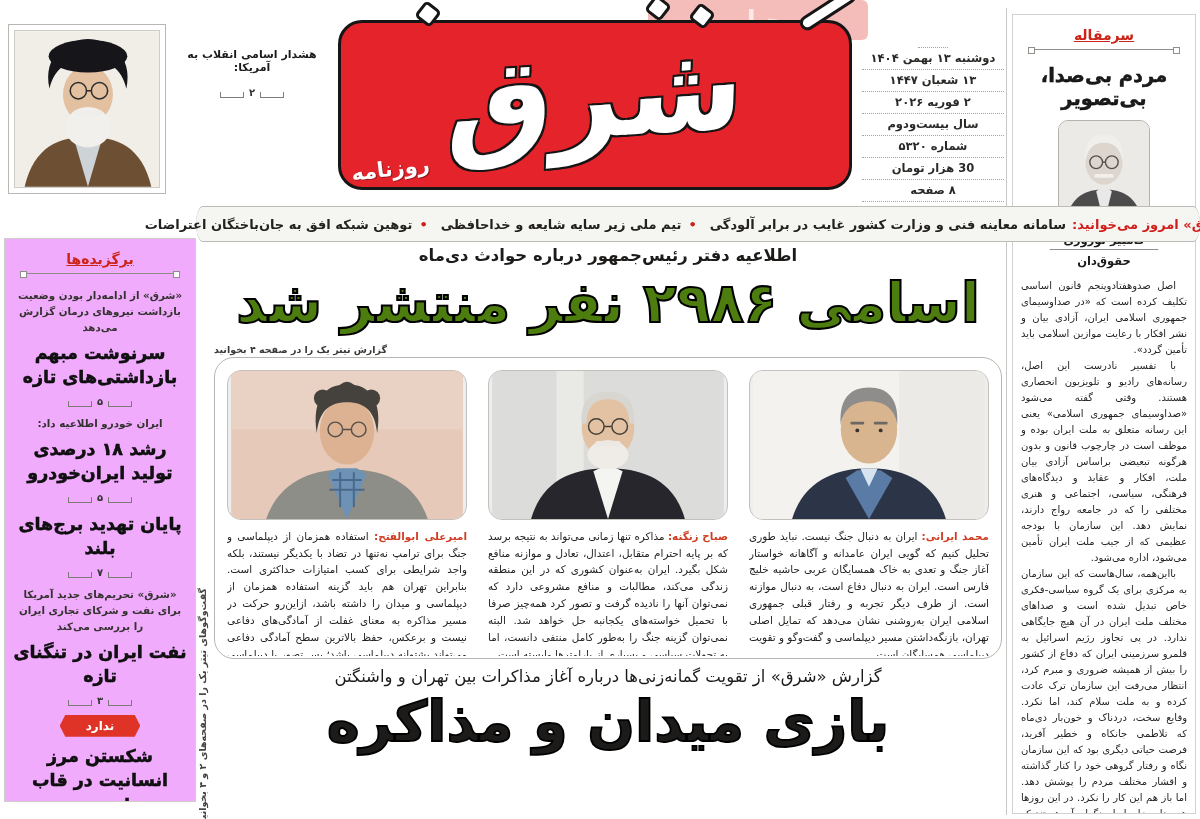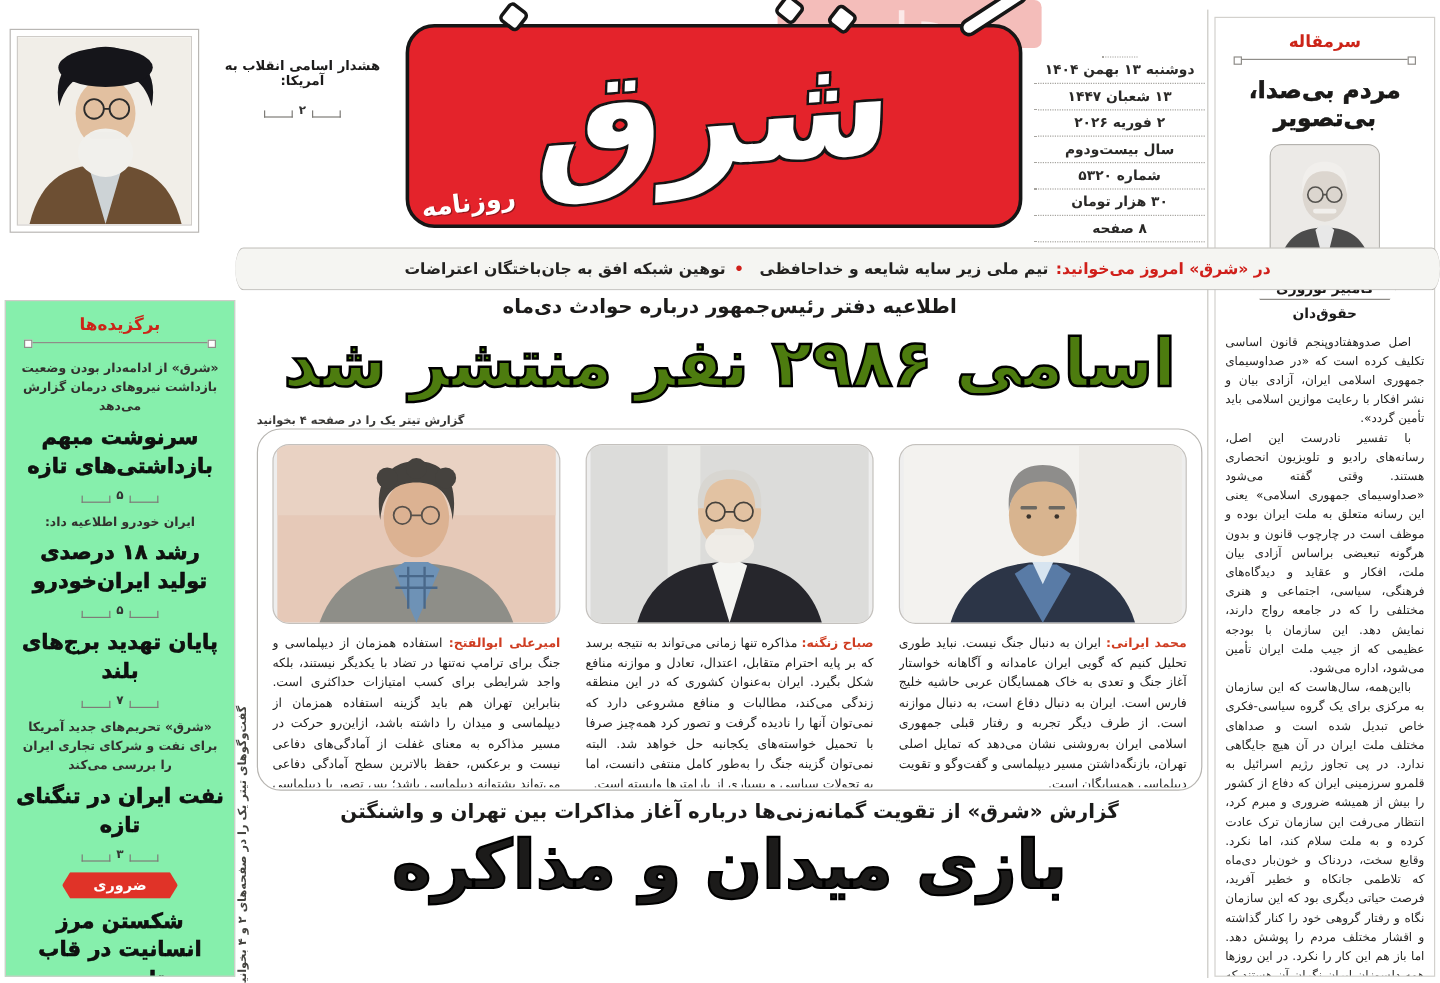--- a/index.html
+++ b/index.html
@@ -37,42 +37,42 @@
   .date-row { font-size:11.5px; font-weight:bold; color:#2a2927; text-align:center; padding:3px 2px 4px;
     border-bottom:1px dotted #a6a49f; }
   .date-row:last-child { border-bottom:1px dotted #a6a49f; }
   .date-orn { height:8px; border-bottom:1px dotted #a6a49f; width:30px; margin:0 auto; }
 
   .divider-v { position:absolute; left:1006px; top:8px; bottom:4px; width:1px; background:#c9c7c3; }
 
   
   .editorial { position:absolute; left:1012px; top:14px; width:184px; height:800px;
     border:1px solid #d3d1cd; padding:12px 8px 8px; overflow:hidden; background:#fff; }
-  .sec-head { color:#cc2418; font-size:14px; font-weight:bold; text-align:center; letter-spacing:5px; }
+  .sec-head { color:#cc2418; font-size:14px; font-weight:bold; text-align:center; letter-spacing:5px;text-decoration:underline; }
   .orn-line { border-top:1px solid #8f8d89; margin:6px 10px 10px; position:relative; height:5px; }
   .orn-line::before, .orn-line::after { content:""; position:absolute; top:-3px; width:5px; height:5px;
     border:1px solid #8f8d89; background:#fff; }
   .orn-line::before { right:-3px; } .orn-line::after { left:-3px; }
   .ed-head { font-size:19.5px; font-weight:bold; text-align:center; margin:2px 0 10px; -webkit-text-stroke:.4px #000; }
   .ed-photo { width:92px; height:104px; margin:0 auto; border:1px solid #b5b3af; border-radius:10px; overflow:hidden; background:#eceae7; }
   .ed-nameplate { width:120px; margin:6px auto 2px; border:1px solid #8f8d89; border-radius:3px;
     font-size:11.5px; font-weight:bold; text-align:center; padding:2px 0;
     clip-path:polygon(5% 0,95% 0,100% 50%,95% 100%,5% 100%,0 50%); background:#fff; }
   .ed-role { font-size:11.5px; font-weight:bold; text-align:center; margin:4px 0 10px; }
   .ed-body p { font-size:10px; line-height:1.6; text-align:justify; text-indent:11px; color:#262523; }
 
   
   .strip { position:absolute; right:0; left:196px; top:206px; height:36px; background:#f5f5f2;
     border-top:1px solid #bdbbb7; border-bottom:1px solid #bdbbb7; display:flex; align-items:center;
     justify-content:center; gap:6px; border-radius:14px/100%; padding:0 26px; }
   .strip-label { color:#d01f1a; font-size:13px; font-weight:bold; white-space:nowrap; }
   .strip-item { font-size:13px; font-weight:bold; color:#232220; white-space:nowrap; }
   .strip-item + .strip-item::before { content:"•"; color:#d01f1a; margin:0 7px 0 7px; }
-  .sidebar-box { position:absolute; left:4px; top:250px; width:192px; height:564px;
-    border:1px solid #cfcdc9; background:#86efac; padding:12px 8px; text-align:center; overflow:hidden; }
+  .sidebar-box { position:absolute; left:4px; top:238px; width:192px; height:564px;
+    border:1px solid #cfcdc9; background:#f0abfc; padding:12px 8px; text-align:center; overflow:hidden; }
   .hl-kicker { font-size:10.3px; font-weight:bold; color:#33322f; line-height:1.55; margin-bottom:5px; }
   .hl-head { font-size:17.5px; font-weight:bold; line-height:1.4; color:#111; -webkit-text-stroke:.45px #000; }
   .pm { display:flex; align-items:flex-end; justify-content:center; gap:5px; margin:7px 0 9px; }
   .pm .ln { width:24px; height:6px; border-bottom:1px solid #7e7c78; border-left:1px solid #7e7c78; border-right:1px solid #7e7c78; }
   .pm .num { font-size:10px; font-weight:bold; color:#333; line-height:1; }
   .badge { display:inline-block; background:#e03328; color:#fff; font-size:12px; font-weight:bold;
     padding:4px 26px; clip-path:polygon(7% 0,93% 0,100% 50%,93% 100%,7% 100%,0 50%); margin-bottom:7px; }
 
   
   .center { position:absolute; left:214px; top:246px; width:788px; }
@@ -81,21 +81,21 @@
     -webkit-text-stroke:2.1px #000; }
   .lead-note { font-size:9.5px; font-weight:bold; color:#3a3937; margin:2px 0 6px; text-align:left; direction:rtl; }
   .lead-note-wrap { text-align:left; }
   .quote-panel { border:1px solid #b7b5b1; border-radius:20px; padding:12px 12px 6px; height:302px;
     display:flex; flex-wrap:wrap; justify-content:space-between; overflow:hidden; background:#fff; }
   .q-col { width:240px; }
   .q-photo { width:100%; height:150px; border:1px solid #c4c1bd; border-radius:14px; overflow:hidden; background:#eee; }
   .q-cap { font-size:10.4px; line-height:1.62; text-align:justify; margin-top:8px; color:#232220; height:128px; overflow:hidden; }
   .q-name { color:#cf3d22; font-weight:bold; }
   .second { margin-top:8px; }
-  .second-kicker { text-align:center; font-size:16.5px; font-weight:bold; margin-bottom:2px; }
+  .second-kicker { text-align:center; font-size:16.5px; font-weight:normal; margin-bottom:2px; }
   .second-head { text-align:center; font-size:56px; font-weight:bold; -webkit-text-stroke:1.8px #000; line-height:1.2; }
   .vnote { position:absolute; left:197px; top:816px; width:228px; font-size:9.5px; font-weight:bold; color:#44433f;
     transform:rotate(-90deg); transform-origin:top right; direction:rtl; white-space:nowrap;
     transform-origin:0 0; }
 
   svg { display:block; width:100%; height:100%; }
 </style>
 </head>
 <body>
 
@@ -139,21 +139,21 @@
     </div>
   </div>
 
   <div class="dateline">
     <div class="date-orn"></div>
     <div class="date-row">دوشنبه ۱۳ بهمن ۱۴۰۴</div>
     <div class="date-row">۱۳ شعبان ۱۴۴۷</div>
     <div class="date-row">۲ فوریه ۲۰۲۶</div>
     <div class="date-row">سال بیست‌ودوم</div>
     <div class="date-row">شماره ۵۳۲۰</div>
-    <div class="date-row">۳۰ هزار تومان</div>
+    <div class="date-row">30 هزار تومان</div>
     <div class="date-row">۸ صفحه</div>
   </div>
 
   <div class="divider-v"></div>
 
   <aside class="editorial">
     <div class="sec-head">سرمقاله</div>
     <div class="orn-line"></div>
     <div class="ed-head">مردم بی‌صدا، بی‌تصویر</div>
     <div class="ed-photo">
@@ -174,20 +174,21 @@
     <div class="ed-body">
       <p>اصل صدوهفتادوپنجم قانون اساسی تکلیف کرده است که «در صداوسیمای جمهوری اسلامی ایران، آزادی بیان و نشر افکار با رعایت موازین اسلامی باید تأمین گردد».</p>
       <p>با تفسیر نادرست این اصل، رسانه‌های رادیو و تلویزیون انحصاری هستند. وقتی گفته می‌شود «صداوسیمای جمهوری اسلامی» یعنی این رسانه متعلق به ملت ایران بوده و موظف است در چارچوب قانون و بدون هرگونه تبعیضی براساس آزادی بیان ملت، افکار و عقاید و دیدگاه‌های فرهنگی، سیاسی، اجتماعی و هنری مختلفی را که در جامعه رواج دارند، نمایش دهد. این سازمان با بودجه عظیمی که از جیب ملت ایران تأمین می‌شود، اداره می‌شود.</p>
       <p>بااین‌همه، سال‌هاست که این سازمان به مرکزی برای یک گروه سیاسی-فکری خاص تبدیل شده است و صداهای مختلف ملت ایران در آن هیچ جایگاهی ندارد. در پی تجاوز رژیم اسرائیل به قلمرو سرزمینی ایران که دفاع از کشور را بیش از همیشه ضروری و مبرم کرد، انتظار می‌رفت این سازمان ترک عادت کرده و به ملت سلام کند، اما نکرد. وقایع سخت، دردناک و خون‌بار دی‌ماه که تلاطمی جانکاه و خطیر آفرید، فرصت حیاتی دیگری بود که این سازمان نگاه و رفتار گروهی خود را کنار گذاشته و اقشار مختلف مردم را پوشش دهد. اما باز هم این کار را نکرد. در این روزها همه دلسوزان ایران نگران آن هستند که کشور بیش از این دستخوش وقایع تلخ و دشوار نشود که هزینه‌هایی جبران‌نشدنی به بار آورد. تلویزیون اما آن‌قدر به تعلقات گروهی و شبه‌حزبی خود اصرار می‌ورزد که حتی از انتشار مطالبی که بزرگان در دفاع از کیان کشور می‌گویند نیز خودداری می‌کند.</p>
 
     </div>
   </aside>
 
   <div class="strip">
     <span class="strip-label">در «شرق» امروز می‌خوانید:</span>
+    <span class="strip-item">سامانه معاینه فنی و وزارت کشور غایب در برابر آلودگی</span>
     <span class="strip-item">تیم ملی زیر سایه شایعه و خداحافظی</span>
     <span class="strip-item">توهین شبکه افق به جان‌باختگان اعتراضات</span>
   </div>
 
   <aside class="sidebar-box">
     <div class="sec-head">برگزیده‌ها</div>
     <div class="orn-line"></div>
 
     <div>
       <div class="hl-kicker">«شرق» از ادامه‌دار بودن وضعیت بازداشت نیروهای درمان گزارش می‌دهد</div>
@@ -222,21 +223,21 @@
       <div class="hl-kicker">«شرق» تحریم‌های جدید آمریکا برای نفت و شرکای تجاری ایران را بررسی می‌کند</div>
       <div class="hl-head">نفت ایران در تنگنای تازه</div>
       <div class="pm">
           <span class="ln"></span>
           <span class="num">۳</span>
           <span class="ln"></span>
         </div>
     </div>
 
     <div>
-      <div class="badge">ضروری</div>
+      <div class="badge">ندارد</div>
       <div class="hl-head">شکستن مرز انسانیت در قاب تلویزیون</div>
       
       
     </div>
   </aside>
 
   <main class="center">
     <div class="lead-kicker">اطلاعیه دفتر رئیس‌جمهور درباره حوادث دی‌ماه</div>
     <div class="lead-head">اسامی ۲۹۸۶ نفر منتشر شد</div>
     <div class="lead-note-wrap"><span class="lead-note">گزارش تیتر یک را در صفحه ۴ بخوانید</span></div>

